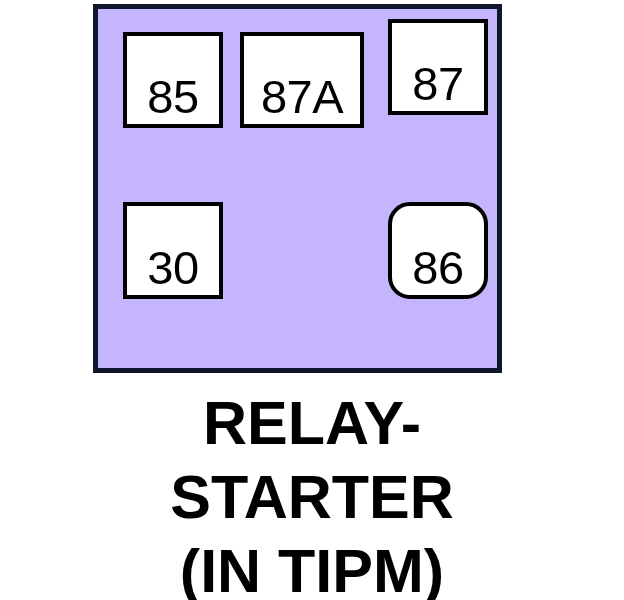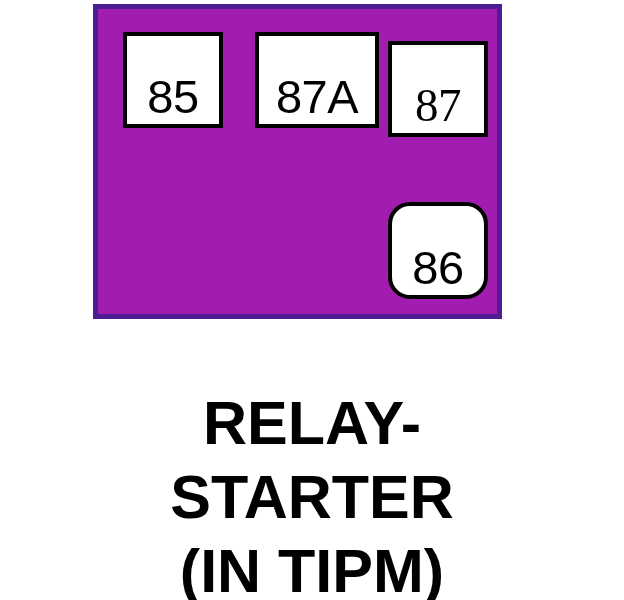--- a/index.html
+++ b/index.html
@@ -17,24 +17,24 @@
     overflow: hidden;
     font-family: "Liberation Sans", sans-serif;
   }
 
   
   .relay-body {
     position: absolute;
     left: 93px;
     top: 4px;
     width: 409px;
-    height: 315px;
-    border: 5px solid #4c1d95;
+    height: 369px;
+    border: 5px solid #0f172a;
     box-sizing: border-box;
-    background: #a21caf;
+    background: #c4b5fd;
   }
 
   
   .terminal {
     position: absolute;
     border: 4px solid #000000;
     box-sizing: border-box;
     background: #ffffff;
   }
 
@@ -47,22 +47,22 @@
     font-size: 47px;
     line-height: 1;
     font-weight: 400;
     color: #000000;
     letter-spacing: -0.5px;
     white-space: nowrap;
   }
 
   
   .t-85  { left: 25px;  top: 23px;  width: 100px; height: 96px; }
-  .t-87a { left: 157px; top: 23px;  width: 124px; height: 96px; padding-left: 40px; }
-  .t-87  { left: 290px; top: 32px;  width: 100px; height: 96px; font-family: Liberation Serif, serif; }
+  .t-87a { left: 142px; top: 23px;  width: 124px; height: 96px; padding-left: 40px; }
+  .t-87  { left: 290px; top: 10px;  width: 100px; height: 96px; }
   .t-30  { left: 25px;  top: 193px; width: 100px; height: 97px; }
   .t-86  { left: 290px; top: 193px; width: 100px; height: 97px; border-radius: 22px; }
 
   
   .caption {
     position: absolute;
     left: 0;
     right: 0;
     top: 386px;
     text-align: center;
@@ -89,20 +89,23 @@
     </div>
 
     <div class="terminal t-87a">
       <span class="terminal-label">87A</span>
     </div>
 
     <div class="terminal t-87">
       <span class="terminal-label">87</span>
     </div>
 
+    <div class="terminal t-30">
+      <span class="terminal-label">30</span>
+    </div>
 
     <div class="terminal t-86">
       <span class="terminal-label">86</span>
     </div>
 
   </div>
 
   <div class="caption">
     <div class="caption-line">RELAY-</div>
     <div class="caption-line">STARTER</div>

